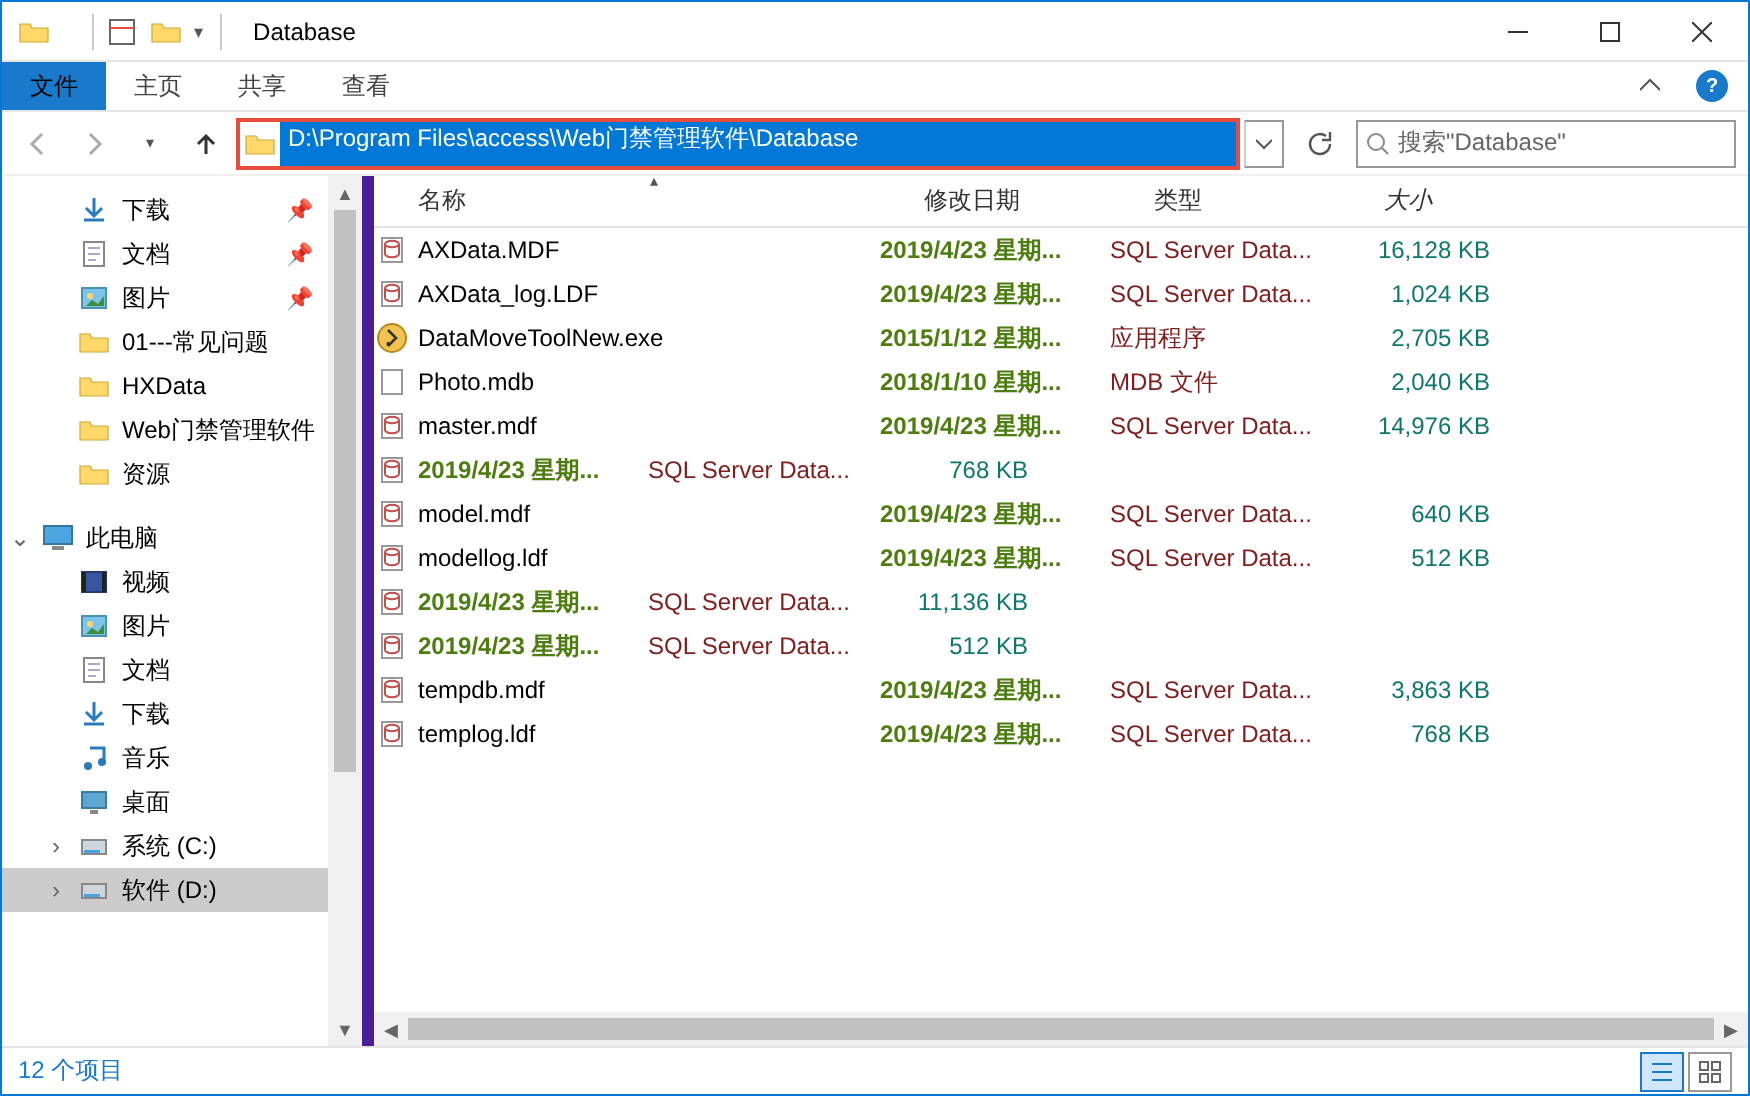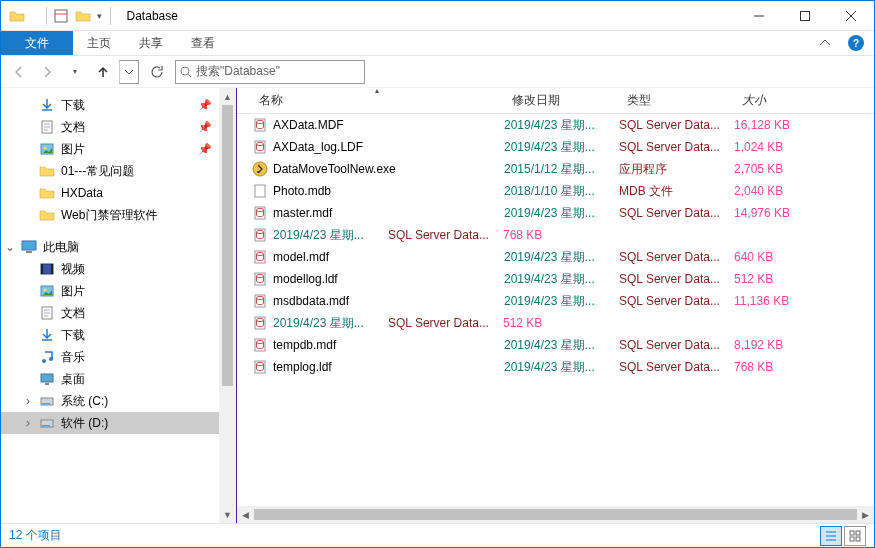--- a/index.html
+++ b/index.html
@@ -7,41 +7,41 @@
   .window { width: 875px; height: 548px; border: 1px solid #0078d7; display: flex; flex-direction: column; background: #fff; }
   .titlebar { height: 30px; display: flex; align-items: center; border-bottom: 1px solid #e5e5e5; }
   .tb-icons { display: flex; align-items: center; gap: 6px; padding: 0 8px; }
   .tb-icon { width: 16px; height: 16px; display: flex; align-items: center; justify-content: center; }
   .tb-title { margin-left: 6px; }
   .tb-right { margin-left: auto; display: flex; }
   .tb-btn { width: 46px; height: 30px; display: flex; align-items: center; justify-content: center; color: #333; }
   .tb-btn svg { stroke: #333; fill: none; }
 
   .ribbon-tabs { height: 25px; background: #fff; display: flex; align-items: stretch; border-bottom: 1px solid #e5e5e5; position: relative; }
-  .ribbon-file { background: #1979ca; color: #ffffff; padding: 0 24px; display: flex; align-items: center; }
+  .ribbon-file { background: #1979ca; color: #000000; padding: 0 14px; display: flex; align-items: center; }
   .ribbon-tab { padding: 0 14px; display: flex; align-items: center; color: #444; }
   .ribbon-spacer { flex: 1; }
   .ribbon-help { padding: 0 10px; display: flex; align-items: center; }
   .help-circle { width: 16px; height: 16px; border-radius: 50%; background:#1979ca; color:#fff; display:flex; align-items:center; justify-content:center; font-size:10px; font-weight:bold;}
   .ribbon-chev { padding: 0 8px; color:#555; display:flex; align-items:center;}
 
   .addrbar { height: 32px; display: flex; align-items: center; padding: 0 6px; gap: 4px; border-bottom:1px solid #f0f0f0;}
   .nav-btn { width: 24px; height: 24px; display:flex; align-items:center; justify-content:center; color:#888;}
   .nav-btn.enabled { color:#333; }
   .addr-wrap { flex: 1; display:flex; align-items:center; height:24px; border:1px solid #999; border-right:none; position:relative;}
   .addr-highlight { position:absolute; top:-2px; left:-2px; right:-2px; bottom:-2px; border:2px solid #e74c3c; pointer-events:none;}
   .addr-icon { width:20px; display:flex; align-items:center; justify-content:center; }
   .addr-text { flex:1; height:100%; border:none; padding: 0 4px; color:#111; background:#0078d7; color:#fff; }
   .addr-drop { width:20px; border:1px solid #999; border-left:1px solid #ccc; height:24px; display:flex; align-items:center; justify-content:center;}
   .refresh-btn { width:28px; height:24px; display:flex; align-items:center; justify-content:center; border:none;}
   .search-box { width:190px; height:24px; border:1px solid #999; display:flex; align-items:center; padding:0 4px; color:#666;}
   .search-box svg { margin-right:4px; }
 
   .body-row { flex:1; display:flex; min-height:0; }
-  .navpane { width:236px; border-right:1px solid #4c1d95; overflow-y:hidden; position:relative; padding-top:6px;}
+  .navpane { width:186px; border-right:6px solid #4c1d95; overflow-y:hidden; position:relative; padding-top:6px;}
   .nav-item { height:22px; display:flex; align-items:center; padding-left:38px; position:relative; white-space:nowrap;}
   .nav-item.root { padding-left:20px; font-weight:normal; }
   .nav-item .arrow { position:absolute; left:4px; width:14px; text-align:center; color:#666;}
   .nav-item.root .arrow{ left:2px;}
   .nav-item .ico { width:16px; height:16px; margin-right:6px; display:inline-flex; align-items:center; justify-content:center;}
   .nav-item.selected { background:#ccc;}
   .nav-item .pin { position:absolute; right:24px; color:#6a6a6a; font-size:11px;}
   .nav-scroll { position:absolute; right:0; top:0; bottom:0; width:17px; background:#f0f0f0; display:flex; flex-direction:column;}
   .nav-scroll .sbtn { height:17px; display:flex; align-items:center; justify-content:center; color:#666; font-size:9px;}
   .nav-scroll .thumb { flex:1; margin:0 3px; }
@@ -49,26 +49,26 @@
 
   .main { flex:1; display:flex; flex-direction:column; position:relative;}
   .col-headers { height:26px; display:flex; align-items:center; border-bottom:1px solid #e5e5e5; }
   .ch { padding-left:8px; color:#333; display:flex; align-items:center; height:100%; border-right:1px solid transparent;}
   .ch-name { width:253px; position:relative;}
   .ch-name .sort { position:absolute; left:50%; top:-2px; transform:translateX(-50%); font-size:8px; color:#555;}
   .ch-date { width:115px;}
   .ch-type { width:115px;}
   .ch-size { width:95px;font-style:italic;}
   .filearea { flex:1; overflow:hidden; position:relative;}
-  .file-row { height:22px; display:flex; align-items:center; padding-left:14px; white-space:nowrap;}
+  .file-row { height:22px; display:flex; align-items:center; white-space:nowrap;}
   .file-row .fico{ width:18px; height:16px; display:inline-flex; align-items:center; justify-content:center; margin-right:4px;}
   .fname { width:231px; overflow:hidden; text-overflow:ellipsis;}
-  .fdate { width:115px; color:#0f766e;}
+  .fdate { width:115px; color:#4d7c0f;font-weight:bold;}
   .ftype { width:115px; color:#7f1d1d; overflow:hidden; text-overflow:ellipsis;}
-  .fsize { width:95px; padding-right:20px; color:#ec4899;}
+  .fsize { width:95px; text-align:right; padding-right:20px; color:#0f766e;}
   .main-hscroll { height:17px; background:#f0f0f0; display:flex;}
   .main-hscroll .sbtn{ width:17px; display:flex; align-items:center; justify-content:center; color:#666; font-size:9px;}
   .main-hscroll .thumb{ flex:1; margin:3px 0; background:#c1c1c1;}
 
   .statusbar { height:24px; border-top:1px solid #e5e5e5; display:flex; align-items:center; padding:0 8px;}
   .statusbar .count { color:#1979ca;}
   .statusbar .viewbtns { margin-left:auto; display:flex; gap:2px;}
   .viewbtn { width:22px; height:20px; border:1px solid #999; display:flex; align-items:center; justify-content:center;}
   .viewbtn.active{ background:#cfe6fb; border-color:#1979ca;}
   svg { display:block; }
@@ -148,20 +148,29 @@
           <path d="M6 3l5 5-5 5" fill="none" stroke="#aaa" stroke-width="1.5"></path>
         </svg>
       </div>
     <div class="nav-btn" style="font-size:8px;color:#555;">▾</div>
     <div class="nav-btn enabled">
         <svg width="16" height="16">
           <path d="M8 13V4M4 8l4-4 4 4" fill="none" stroke="#333" stroke-width="1.5"></path>
         </svg>
       </div>
 
+    <div class="addr-wrap">
+      <div class="addr-highlight"></div>
+      <span class="addr-icon">
+        <svg width="16" height="16">
+            <path class="folder-ic" d="M1 4h5l1 2h8v7H1z"></path>
+          </svg>
+      </span>
+      <span class="addr-text">D:\Program Files\access\Web门禁管理软件\Database</span>
+    </div>
     <div class="addr-drop">
         <svg width="8" height="8">
           <path d="M0 2l4 4 4-4" fill="none" stroke="#555"></path>
         </svg>
       </div>
     <div class="refresh-btn">
       <svg width="14" height="14">
           <path d="M12 7a5 5 0 1 1-2-4M12 1v4h-4" fill="none" stroke="#555" stroke-width="1.2"></path>
         </svg>
     </div>
@@ -224,20 +233,28 @@
             </span>
             <span>HXData</span>
           </div>
           <div class="nav-item">
             <span class="ico">
               <svg width="16" height="16">
                 <path class="folder-ic" d="M1 4h5l1 2h8v7H1z"></path>
               </svg>
             </span>
             <span>Web门禁管理软件</span>
+          </div>
+          <div class="nav-item">
+            <span class="ico">
+              <svg width="16" height="16">
+                <path class="folder-ic" d="M1 4h5l1 2h8v7H1z"></path>
+              </svg>
+            </span>
+            <span>资源</span>
           </div>
         </div>
       <div style="height:10px;"></div>
       <div class="nav-item root">
         <span class="arrow">⌄</span>
         <span class="ico">
             <svg width="16" height="16">
               <rect x="1" y="2" width="14" height="9" fill="#4da6e0" stroke="#3576a0"></rect>
               <rect x="5" y="12" width="6" height="2" fill="#888"></rect>
             </svg>
@@ -444,21 +461,20 @@
             <span class="fsize">512 KB</span>
           </div>
           <div class="file-row">
             <span class="fico">
               <svg width="16" height="16">
                 <rect x="3" y="2" width="10" height="12" fill="#fff" stroke="#999"></rect>
                 <ellipse cx="8" cy="5" rx="3.5" ry="1.6" fill="none" stroke="#c0504d"></ellipse>
                 <path d="M4.5 5v5c0 .9 1.6 1.6 3.5 1.6s3.5-.7 3.5-1.6V5" fill="none" stroke="#c0504d"></path>
               </svg>
             </span>
-            <span class="fname">msdbdata.mdf</span>
             <span class="fdate">2019/4/23 星期...</span>
             <span class="ftype">SQL Server Data...</span>
             <span class="fsize">11,136 KB</span>
           </div>
           <div class="file-row">
             <span class="fico">
               <svg width="16" height="16">
                 <rect x="3" y="2" width="10" height="12" fill="#fff" stroke="#999"></rect>
                 <ellipse cx="8" cy="5" rx="3.5" ry="1.6" fill="none" stroke="#c0504d"></ellipse>
                 <path d="M4.5 5v5c0 .9 1.6 1.6 3.5 1.6s3.5-.7 3.5-1.6V5" fill="none" stroke="#c0504d"></path>
@@ -472,21 +488,21 @@
             <span class="fico">
               <svg width="16" height="16">
                 <rect x="3" y="2" width="10" height="12" fill="#fff" stroke="#999"></rect>
                 <ellipse cx="8" cy="5" rx="3.5" ry="1.6" fill="none" stroke="#c0504d"></ellipse>
                 <path d="M4.5 5v5c0 .9 1.6 1.6 3.5 1.6s3.5-.7 3.5-1.6V5" fill="none" stroke="#c0504d"></path>
               </svg>
             </span>
             <span class="fname">tempdb.mdf</span>
             <span class="fdate">2019/4/23 星期...</span>
             <span class="ftype">SQL Server Data...</span>
-            <span class="fsize">8,192 KB</span>
+            <span class="fsize">3,863 KB</span>
           </div>
           <div class="file-row">
             <span class="fico">
               <svg width="16" height="16">
                 <rect x="3" y="2" width="10" height="12" fill="#fff" stroke="#999"></rect>
                 <ellipse cx="8" cy="5" rx="3.5" ry="1.6" fill="none" stroke="#c0504d"></ellipse>
                 <path d="M4.5 5v5c0 .9 1.6 1.6 3.5 1.6s3.5-.7 3.5-1.6V5" fill="none" stroke="#c0504d"></path>
               </svg>
             </span>
             <span class="fname">templog.ldf</span>

